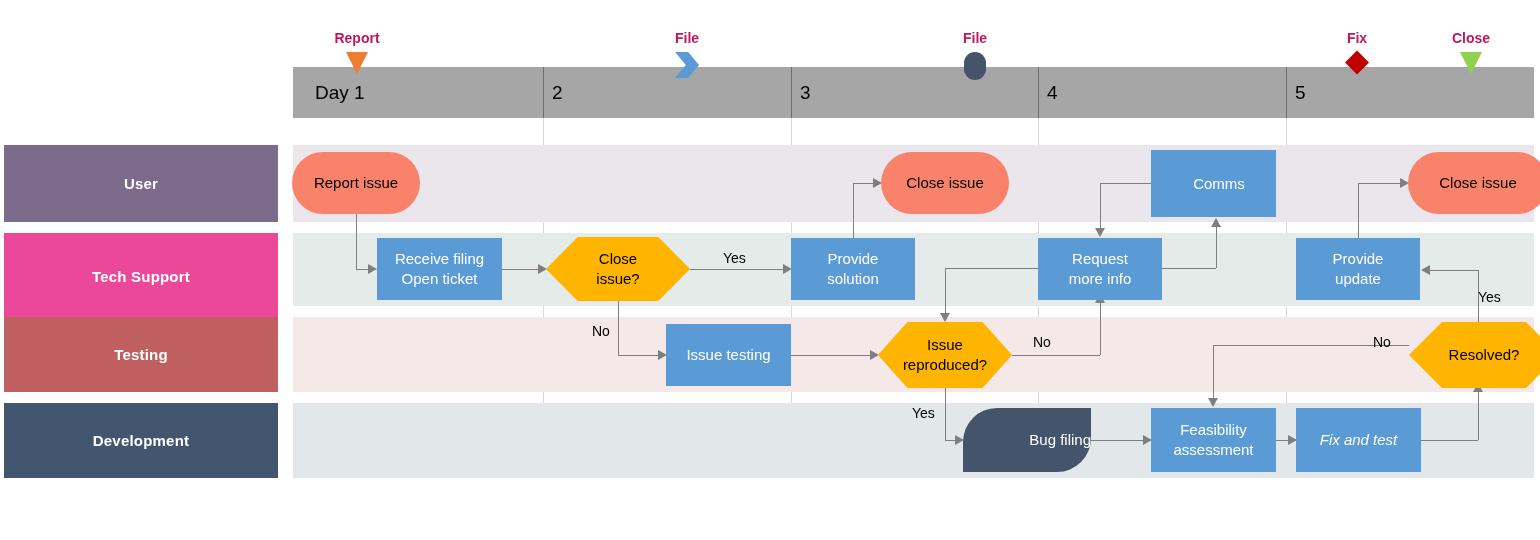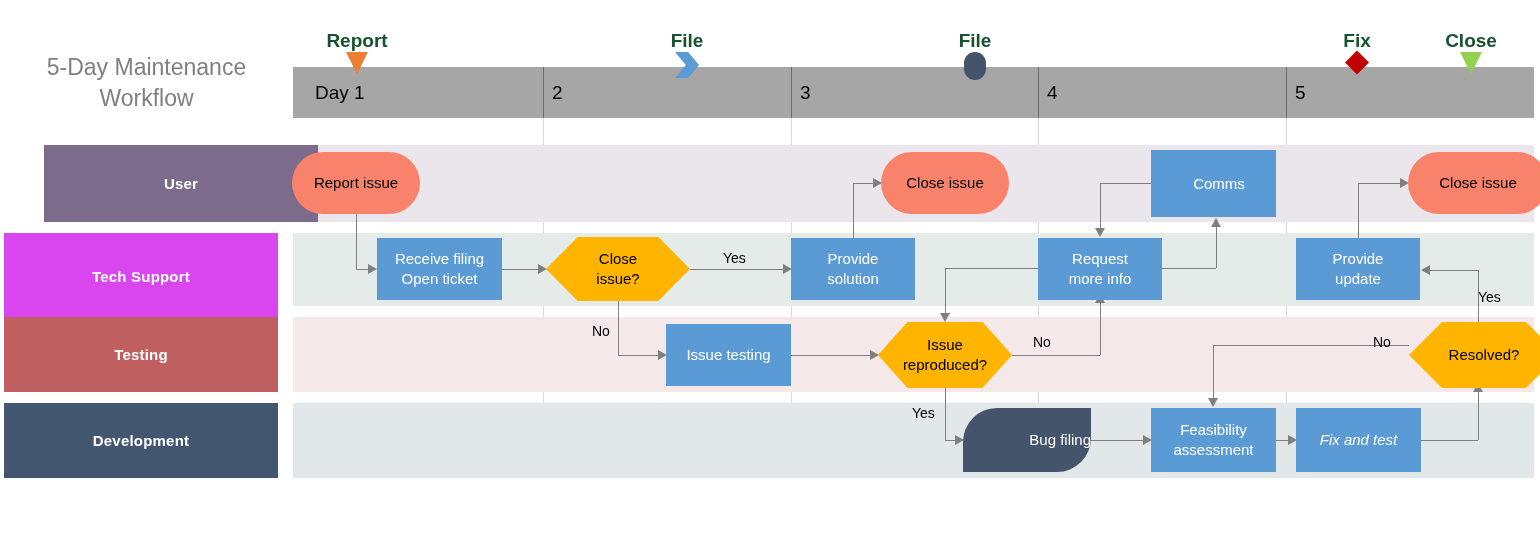--- a/index.html
+++ b/index.html
@@ -13,21 +13,21 @@
     font-family:"Liberation Sans",sans-serif;
   }
 
   
   .daybar{position:absolute;left:293px;top:67px;width:1241px;height:51px;background:#a6a6a6;}
   .daylabel{position:absolute;top:80px;font-size:19px;color:#000;line-height:26px;}
   .daydiv{position:absolute;top:67px;width:1px;height:51px;background:#6d6d6d;}
   .colgrid{position:absolute;top:118px;width:1px;height:360px;background:#d9d9d9;}
 
   .milestone{position:absolute;}
-  .ms-label{position:absolute;font-size:19px;font-weight:bold;color:#14532d;white-space:nowrap;transform:translateX(-50%);}
+  .ms-label{position:absolute;font-size:14px;font-weight:bold;color:#be185d;white-space:nowrap;transform:translateX(-50%);}
   .ms-glyph{position:absolute;transform:translateX(-50%);}
 
   
   .lane-band{position:absolute;left:293px;width:1241px;}
   .lane-head{position:absolute;left:4px;width:274px;display:flex;align-items:center;justify-content:center;
              color:#fff;font-size:15px;font-weight:bold;letter-spacing:.2px;}
 
   
   .node{position:absolute;display:flex;align-items:center;justify-content:center;text-align:center;
         font-size:15px;line-height:20px;box-sizing:border-box;}
@@ -47,21 +47,20 @@
   .ar-left{border-top:5px solid transparent;border-bottom:5px solid transparent;border-right:9px solid #7f7f7f;}
   .ar-down{border-left:5px solid transparent;border-right:5px solid transparent;border-top:9px solid #7f7f7f;}
   .ar-up{border-left:5px solid transparent;border-right:5px solid transparent;border-bottom:9px solid #7f7f7f;}
   .edge-label{position:absolute;font-size:14px;color:#000;white-space:nowrap;}
 </style>
 </head>
 <body>
 
 <div id="stage">
 
-  <div class="title">5-Day Maintenance Workflow</div>
 
   <div class="daybar"></div>
   <div id="day-labels">
       <div class="daylabel" style="left: 315px;">Day 1</div>
       <div class="daylabel" style="left: 552px;">2</div>
       <div class="daylabel" style="left: 800px;">3</div>
       <div class="daylabel" style="left: 1047px;">4</div>
       <div class="daylabel" style="left: 1295px;">5</div>
     </div>
   <div id="day-divs">
@@ -99,24 +98,24 @@
       </div>
     </div>
 
   <div id="lane-bands">
       <div class="lane-band" style="top: 145px; height: 77px; background: rgb(234, 230, 236);"></div>
       <div class="lane-band" style="top: 233px; height: 73px; background: rgb(228, 235, 232);"></div>
       <div class="lane-band" style="top: 317px; height: 75px; background: rgb(244, 232, 232);"></div>
       <div class="lane-band" style="top: 403px; height: 75px; background: rgb(226, 231, 234);"></div>
     </div>
   <div id="lane-heads">
-      <div class="lane-head" style="top: 145px; height: 77px; background: rgb(124, 107, 138); margin-left: 40px;">
+      <div class="lane-head" style="top: 145px; height: 77px; background: rgb(124, 107, 138);">
         <span>User</span>
       </div>
-      <div class="lane-head" style="top: 233px; height: 87px; background: #d946ef;">
+      <div class="lane-head" style="top: 233px; height: 87px; background: #ec4899;">
         <span>Tech Support</span>
       </div>
       <div class="lane-head" style="top: 317px; height: 75px; background: rgb(192, 95, 95);">
         <span>Testing</span>
       </div>
       <div class="lane-head" style="top: 403px; height: 75px; background: rgb(67, 86, 112); text-align: right;">
         <span>Development</span>
       </div>
     </div>
 

